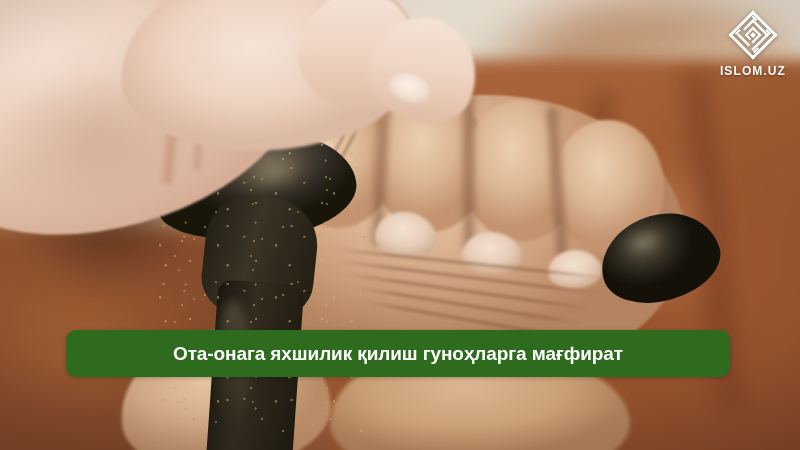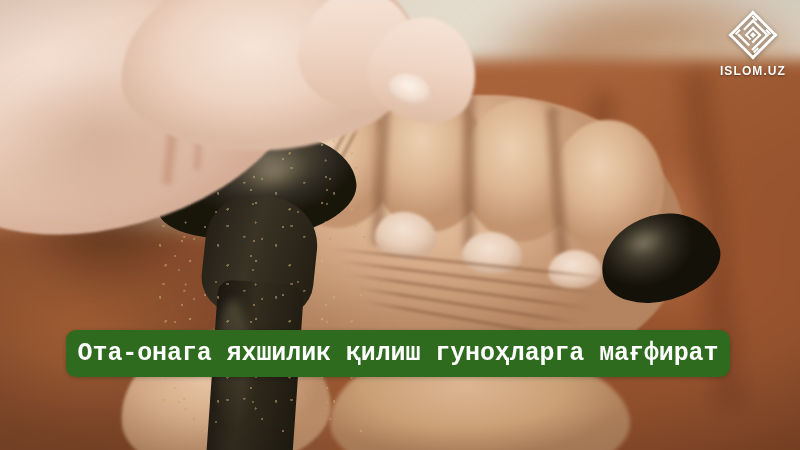--- a/index.html
+++ b/index.html
@@ -271,23 +271,23 @@
   }
 
   
   .title-bar{
     position:absolute;left:66px;top:330px;width:664px;height:47px;
     background:#2e6b1e;border-radius:10px;
     display:flex;align-items:center;justify-content:center;
     box-shadow:0 1px 4px rgba(0,0,0,.22);
   }
   .title-text{
-    color:#ffffff;font-weight:bold;font-size:25px;line-height:1;
+    color:#ffffff;font-weight:bold;font-size:19px;line-height:1;
     letter-spacing:-.1px;white-space:nowrap;
-    font-family:Liberation Mono, monospace;
+    font-family:Liberation Sans, sans-serif;
   }
   .sub-bar{
     position:absolute;left:165px;top:377px;width:465px;height:41px;
     background:#fdfdfb;
     border-radius:0 0 12px 12px;
     display:flex;align-items:center;justify-content:center;
     box-shadow:0 1px 3px rgba(0,0,0,.18);
   }
   .sub-text{
     color:#2e6b1e;font-weight:bold;font-size:13px;line-height:1;

